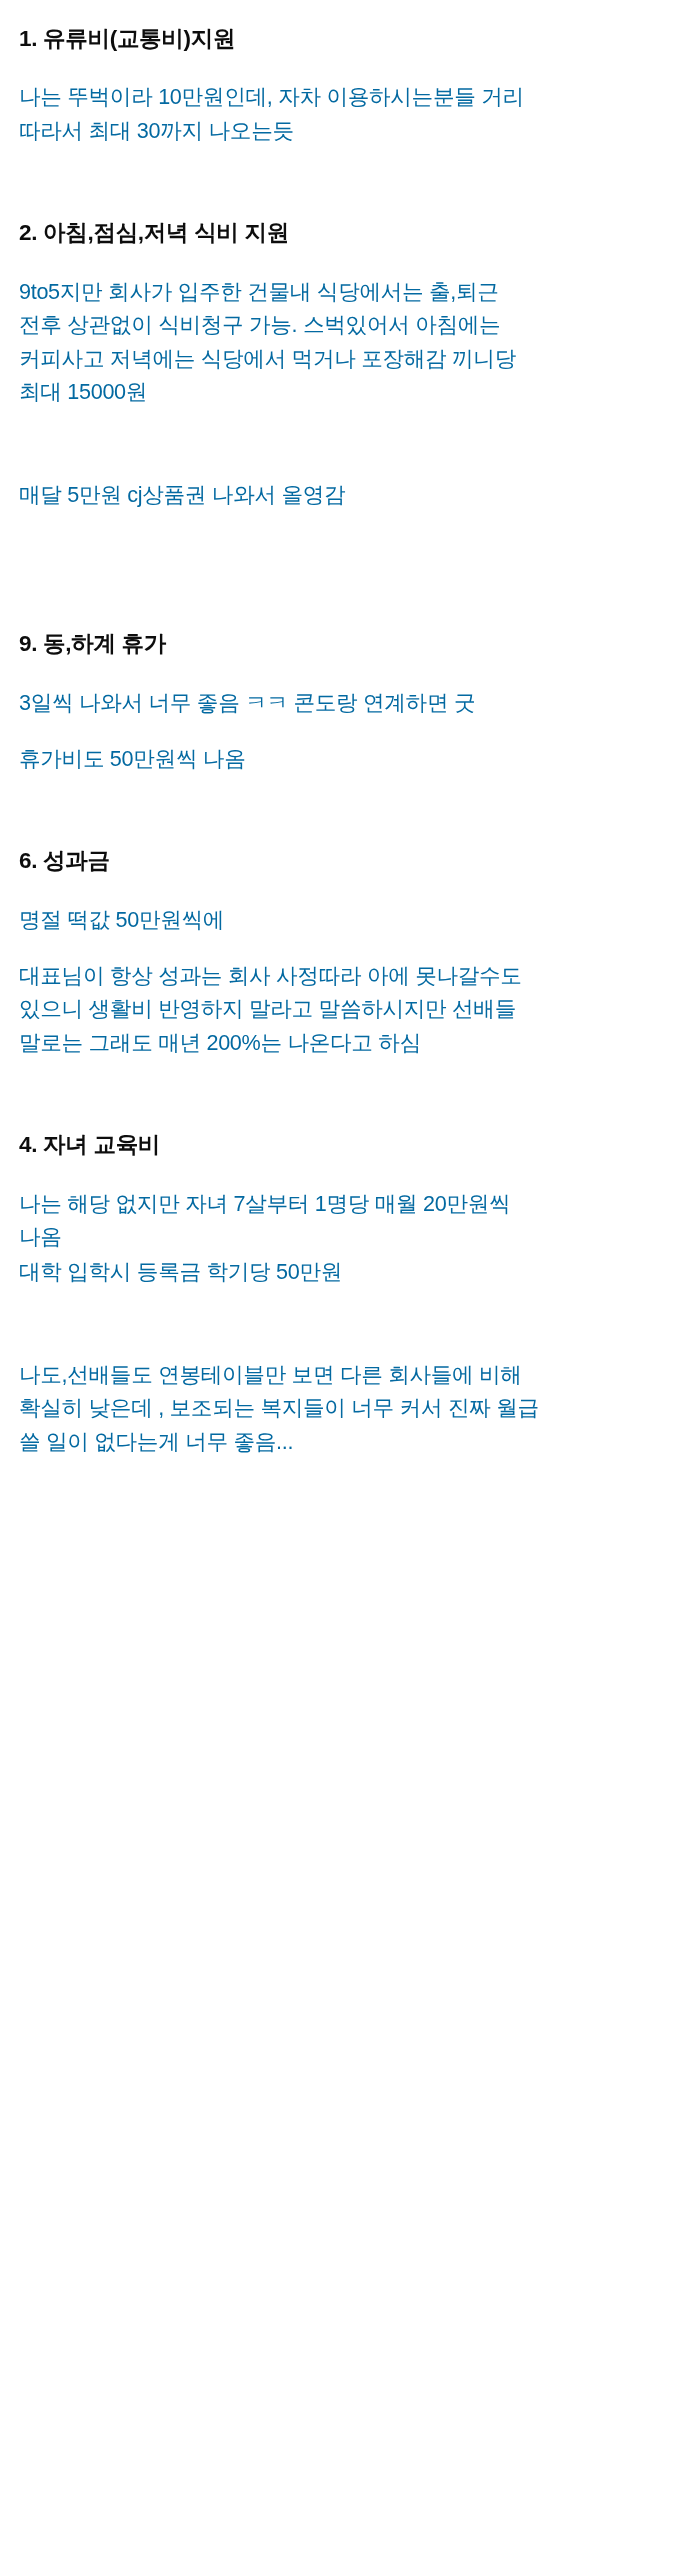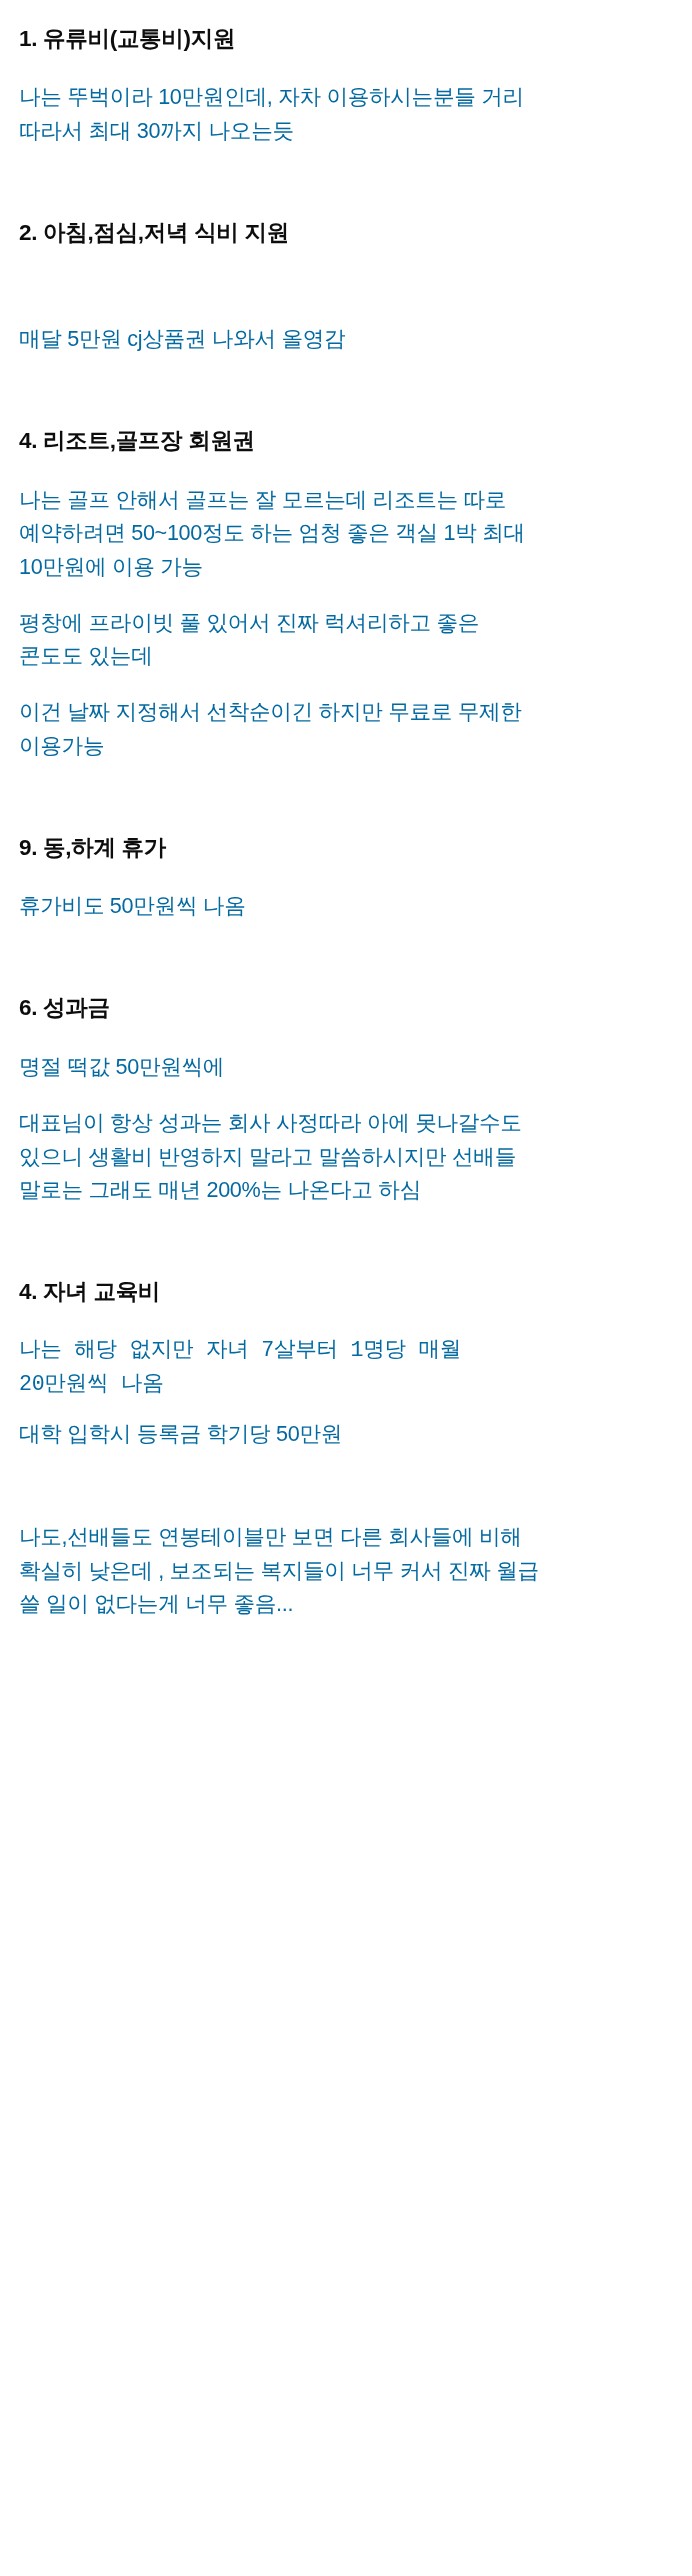--- a/index.html
+++ b/index.html
@@ -30,22 +30,21 @@
   .para {
     font-size: 21.6px;
     font-weight: 400;
     line-height: 1.55;
     letter-spacing: -0.3px;
     color: #0369a1;
     margin: 0 0 22.5px 0;
     word-break: keep-all;
   }
   .para.tight {
-    margin-bottom: 16px;
-    font-family: Liberation Mono, monospace;
+    margin-bottom: 1px;
   }
   .gap-lg {
     height: 47px;
   }
   .section {
     margin: 0;
   }
 </style>
 </head>
 <body>
@@ -53,38 +52,34 @@
 <div class="page">
 
   <div class="section">
     <p class="heading">1. 유류비(교통비)지원</p>
     <p class="para">나는 뚜벅이라 10만원인데, 자차 이용하시는분들 거리 따라서 최대 30까지 나오는듯</p>
   </div>
   <div class="gap-lg"></div>
 
   <div class="section">
     <p class="heading">2. 아침,점심,저녁 식비 지원</p>
+    <p class="para">9to5지만 회사가 입주한 건물내 식당에서는 출,퇴근 전후 상관없이 식비청구 가능. 스벅있어서 아침에는 커피사고 저녁에는 식당에서 먹거나 포장해감 끼니당 최대 15000원</p>
   </div>
   <div class="gap-lg"></div>
 
   <div class="section">
     <p class="para">매달 5만원 cj상품권 나와서 올영감</p>
   </div>
   <div class="gap-lg"></div>
 
-  <div class="section">
-    <p class="heading">4. 리조트,골프장 회원권</p>
-    <p class="para">나는 골프 안해서 골프는 잘 모르는데 리조트는 따로 예약하려면 50~100정도 하는 엄청 좋은 객실 1박 최대 10만원에 이용 가능</p>
-    <p class="para">평창에 프라이빗 풀 있어서 진짜 럭셔리하고 좋은 콘도도 있는데</p>
-    <p class="para">이건 날짜 지정해서 선착순이긴 하지만 무료로 무제한 이용가능</p>
-  </div>
   <div class="gap-lg"></div>
 
   <div class="section">
     <p class="heading">9. 동,하계 휴가</p>
+    <p class="para">3일씩 나와서 너무 좋음 ㅋㅋ 콘도랑 연계하면 굿</p>
     <p class="para">휴가비도 50만원씩 나옴</p>
   </div>
   <div class="gap-lg"></div>
 
   <div class="section">
     <p class="heading">6. 성과금</p>
     <p class="para">명절 떡값 50만원씩에</p>
     <p class="para">대표님이 항상 성과는 회사 사정따라 아에 못나갈수도 있으니 생활비 반영하지 말라고 말씀하시지만 선배들 말로는 그래도 매년 200%는 나온다고 하심</p>
   </div>
   <div class="gap-lg"></div>

